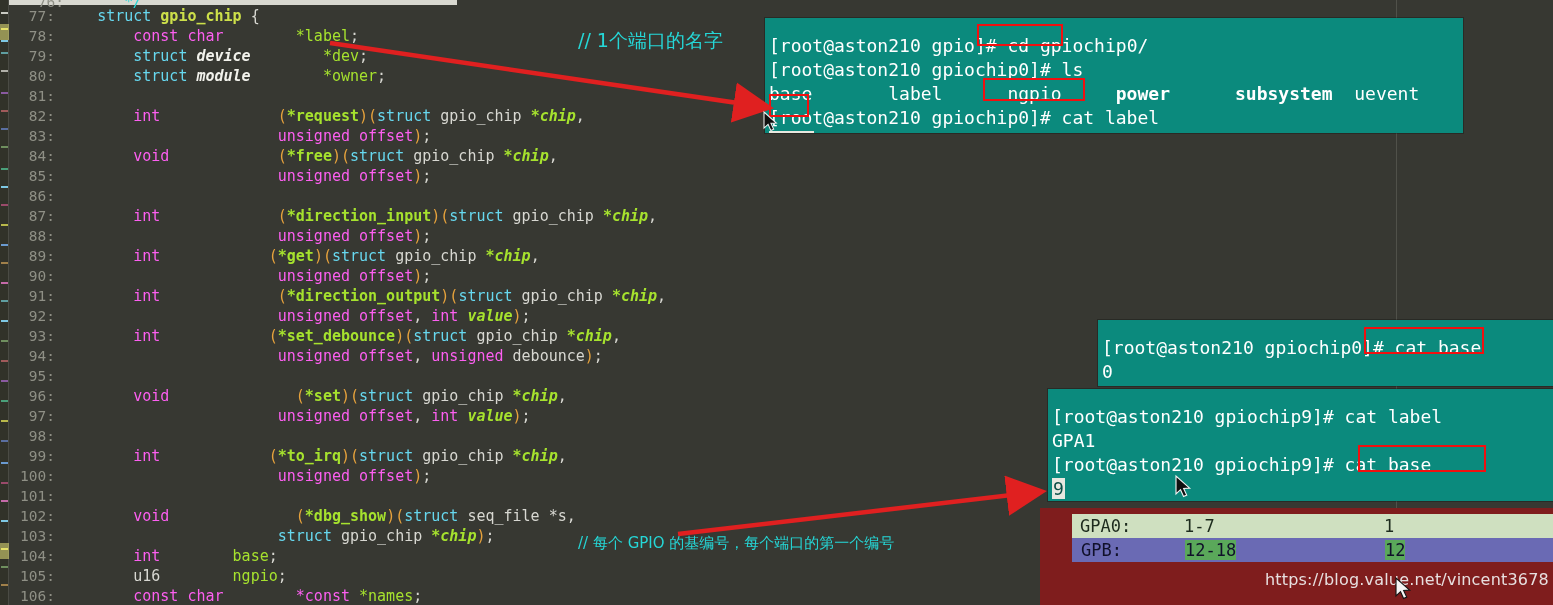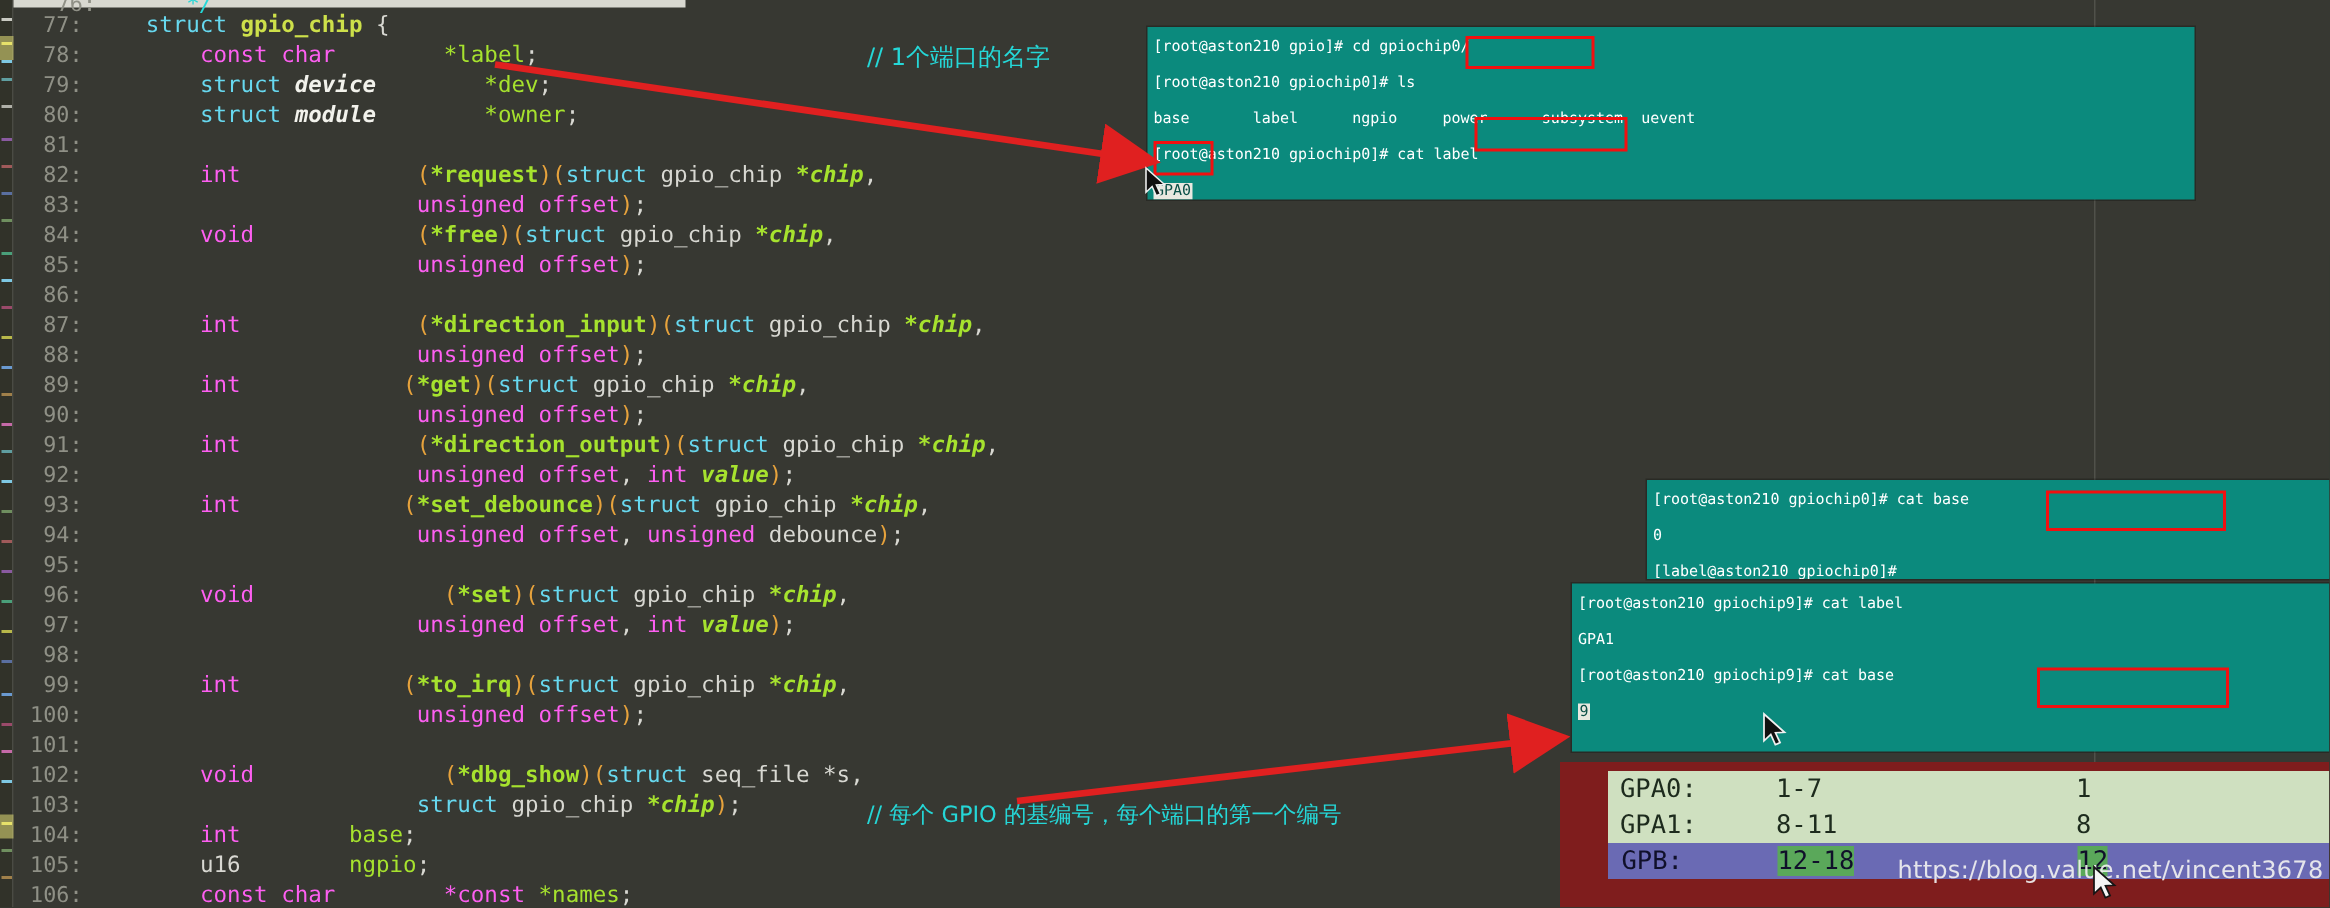--- a/index.html
+++ b/index.html
@@ -84,28 +84,28 @@
   .yl   { color: #cde04a; font-weight: bold; }
   .cmt  { color: #25d7d7; font-style: italic; }
   .cmt-cn { font-family: "DejaVu Sans", sans-serif; font-style: normal; }
 
   
   .term {
     position: absolute;
     background: #0b8a7d;
     color: #ffffff;
     font-family: "DejaVu Sans Mono", monospace;
-    font-size: 10px;
+    font-size: 18px;
     line-height: 24px;
     white-space: pre;
     overflow: hidden;
-    padding: 2px 0 0 4px;
+    padding: 16px 0 0 4px;
     box-shadow: 0 0 0 1px rgba(0,0,0,0.25);
   }
-  .term .bold { font-weight: normal; }
+  .term .bold { font-weight: bold; }
   .sel {
     background: #e8e8e0;
     color: #0b4f47;
     padding: 0 1px;
   }
   .redbox {
     position: absolute;
     border: 2px solid #f21010;
     pointer-events: none;
   }
@@ -195,21 +195,21 @@
         <div class="mm-mark" style="top: 566px; background: rgb(111, 143, 95);"></div>
         <div class="mm-mark" style="top: 584px; background: rgb(160, 128, 74);"></div>
         <div class="mm-thumb" style="top: 24px; height: 16px;"></div>
         <div class="mm-thumb" style="top: 543px; height: 16px;"></div>
       </div>
     <div id="ruler"></div>
     <div id="topline"></div>
 
     <div id="code"><div class="ln cut"><span class="gut">76:</span><span class="cmt">      */</span></div><div class="ln"><span class="gut">77:</span><span class="wh">    </span><span class="kw">struct </span><span class="yl">gpio_chip</span><span class="wh"> {</span></div><div class="ln"><span class="gut">78:</span><span class="wh">        </span><span class="typ">const char</span><span class="wh">        </span><span class="gr">*label</span><span class="wh">;</span></div><div class="ln"><span class="gut">79:</span><span class="wh">        </span><span class="kw">struct </span><span class="whi">device</span><span class="wh">        </span><span class="gr">*dev</span><span class="wh">;</span></div><div class="ln"><span class="gut">80:</span><span class="wh">        </span><span class="kw">struct </span><span class="whi">module</span><span class="wh">        </span><span class="gr">*owner</span><span class="wh">;</span></div><div class="ln"><span class="gut">81:</span></div><div class="ln"><span class="gut">82:</span><span class="wh">        </span><span class="typ">int</span><span class="wh">             </span><span class="par">(</span><span class="fn">*request</span><span class="par">)</span><span class="par">(</span><span class="kw">struct</span><span class="wh"> gpio_chip </span><span class="grb">*chip</span><span class="wh">,</span></div><div class="ln"><span class="gut">83:</span><span class="wh">                        </span><span class="typ">unsigned offset</span><span class="par">)</span><span class="wh">;</span></div><div class="ln"><span class="gut">84:</span><span class="wh">        </span><span class="typ">void</span><span class="wh">            </span><span class="par">(</span><span class="fn">*free</span><span class="par">)</span><span class="par">(</span><span class="kw">struct</span><span class="wh"> gpio_chip </span><span class="grb">*chip</span><span class="wh">,</span></div><div class="ln"><span class="gut">85:</span><span class="wh">                        </span><span class="typ">unsigned offset</span><span class="par">)</span><span class="wh">;</span></div><div class="ln"><span class="gut">86:</span></div><div class="ln"><span class="gut">87:</span><span class="wh">        </span><span class="typ">int</span><span class="wh">             </span><span class="par">(</span><span class="fn">*direction_input</span><span class="par">)</span><span class="par">(</span><span class="kw">struct</span><span class="wh"> gpio_chip </span><span class="grb">*chip</span><span class="wh">,</span></div><div class="ln"><span class="gut">88:</span><span class="wh">                        </span><span class="typ">unsigned offset</span><span class="par">)</span><span class="wh">;</span></div><div class="ln"><span class="gut">89:</span><span class="wh">        </span><span class="typ">int</span><span class="wh">            </span><span class="par">(</span><span class="fn">*get</span><span class="par">)</span><span class="par">(</span><span class="kw">struct</span><span class="wh"> gpio_chip </span><span class="grb">*chip</span><span class="wh">,</span></div><div class="ln"><span class="gut">90:</span><span class="wh">                        </span><span class="typ">unsigned offset</span><span class="par">)</span><span class="wh">;</span></div><div class="ln"><span class="gut">91:</span><span class="wh">        </span><span class="typ">int</span><span class="wh">             </span><span class="par">(</span><span class="fn">*direction_output</span><span class="par">)</span><span class="par">(</span><span class="kw">struct</span><span class="wh"> gpio_chip </span><span class="grb">*chip</span><span class="wh">,</span></div><div class="ln"><span class="gut">92:</span><span class="wh">                        </span><span class="typ">unsigned offset</span><span class="wh">, </span><span class="typ">int</span><span class="wh"> </span><span class="grb">value</span><span class="par">)</span><span class="wh">;</span></div><div class="ln"><span class="gut">93:</span><span class="wh">        </span><span class="typ">int</span><span class="wh">            </span><span class="par">(</span><span class="fn">*set_debounce</span><span class="par">)</span><span class="par">(</span><span class="kw">struct</span><span class="wh"> gpio_chip </span><span class="grb">*chip</span><span class="wh">,</span></div><div class="ln"><span class="gut">94:</span><span class="wh">                        </span><span class="typ">unsigned offset</span><span class="wh">, </span><span class="typ">unsigned</span><span class="wh"> debounce</span><span class="par">)</span><span class="wh">;</span></div><div class="ln"><span class="gut">95:</span></div><div class="ln"><span class="gut">96:</span><span class="wh">        </span><span class="typ">void</span><span class="wh">              </span><span class="par">(</span><span class="fn">*set</span><span class="par">)</span><span class="par">(</span><span class="kw">struct</span><span class="wh"> gpio_chip </span><span class="grb">*chip</span><span class="wh">,</span></div><div class="ln"><span class="gut">97:</span><span class="wh">                        </span><span class="typ">unsigned offset</span><span class="wh">, </span><span class="typ">int</span><span class="wh"> </span><span class="grb">value</span><span class="par">)</span><span class="wh">;</span></div><div class="ln"><span class="gut">98:</span></div><div class="ln"><span class="gut">99:</span><span class="wh">        </span><span class="typ">int</span><span class="wh">            </span><span class="par">(</span><span class="fn">*to_irq</span><span class="par">)</span><span class="par">(</span><span class="kw">struct</span><span class="wh"> gpio_chip </span><span class="grb">*chip</span><span class="wh">,</span></div><div class="ln"><span class="gut">100:</span><span class="wh">                        </span><span class="typ">unsigned offset</span><span class="par">)</span><span class="wh">;</span></div><div class="ln"><span class="gut">101:</span></div><div class="ln"><span class="gut">102:</span><span class="wh">        </span><span class="typ">void</span><span class="wh">              </span><span class="par">(</span><span class="fn">*dbg_show</span><span class="par">)</span><span class="par">(</span><span class="kw">struct</span><span class="wh"> seq_file </span><span class="wh">*s</span><span class="wh">,</span></div><div class="ln"><span class="gut">103:</span><span class="wh">                        </span><span class="kw">struct</span><span class="wh"> gpio_chip </span><span class="grb">*chip</span><span class="par">)</span><span class="wh">;</span></div><div class="ln"><span class="gut">104:</span><span class="wh">        </span><span class="typ">int</span><span class="wh">        </span><span class="gr">base</span><span class="wh">;</span></div><div class="ln"><span class="gut">105:</span><span class="wh">        </span><span class="wh">u16</span><span class="wh">        </span><span class="gr">ngpio</span><span class="wh">;</span></div><div class="ln"><span class="gut">106:</span><span class="wh">        </span><span class="typ">const char</span><span class="wh">        </span><span class="typ">*const</span><span class="wh"> </span><span class="gr">*names</span><span class="wh">;</span></div></div>
 
-    <div style="position:absolute;left:578px;top:28px;font-family:'DejaVu Sans Mono',monospace;font-size:16px;">
+    <div style="position:absolute;left:578px;top:28px;font-family:'DejaVu Sans Mono',monospace;font-size:19px;">
       <span class="cmt cmt-cn">// 1个端口的名字</span>
     </div>
 
     <div style="position:absolute;left:578px;top:534px;font-family:'DejaVu Sans Mono',monospace;font-size:15px;">
       <span class="cmt cmt-cn">// 每个 GPIO 的基编号，每个端口的第一个编号</span>
     </div>
   </div>
 
   <div class="term" id="term1" style="left: 765px; top: 18px; width: 698px; height: 115px; background: rgb(11, 138, 125);"><div><span>[root@aston210 gpio]# cd </span><span>gpiochip0/</span></div><div><span>[root@aston210 gpiochip0]# ls</span></div><div><span>base       label      ngpio     </span><span class="bold">power</span><span>      </span><span class="bold">subsystem</span><span>  uevent</span></div><div><span>[root@aston210 gpiochip0]# cat label</span></div><div><span class="sel">GPA0</span></div></div>
   <div class="redbox" style="left:977px; top:24px; width:86px; height:22px;"></div>
@@ -221,25 +221,20 @@
 
   <div class="term" id="term3" style="left: 1048px; top: 389px; width: 505px; height: 112px; background: rgb(11, 138, 125);"><div><span>[root@aston210 gpiochip9]# cat label</span></div><div><span>GPA1</span></div><div><span>[root@aston210 gpiochip9]# cat base</span></div><div><span class="sel">9</span></div></div>
   <div class="redbox" style="left:1358px; top:445px; width:128px; height:27px;"></div>
 
   <div id="table-panel">
     <div id="table-inner">
         <div class="trow light">
           <div class="tname">GPA0:</div>
           <div class="trange"><span>1-7</span></div>
           <div class="tbase"><span>1</span></div>
-        </div>
-        <div class="trow light">
-          <div class="tname">GPA1:</div>
-          <div class="trange"><span>8-11</span></div>
-          <div class="tbase"><span>8</span></div>
         </div>
         <div class="trow sel">
           <div class="tname">GPB:</div>
           <div class="trange"><span class="hl-green">12-18</span></div>
           <div class="tbase"><span class="hl-green">12</span></div>
         </div>
       </div>
     <div id="watermark">https://blog.value.net/vincent3678</div>
   </div>
 

